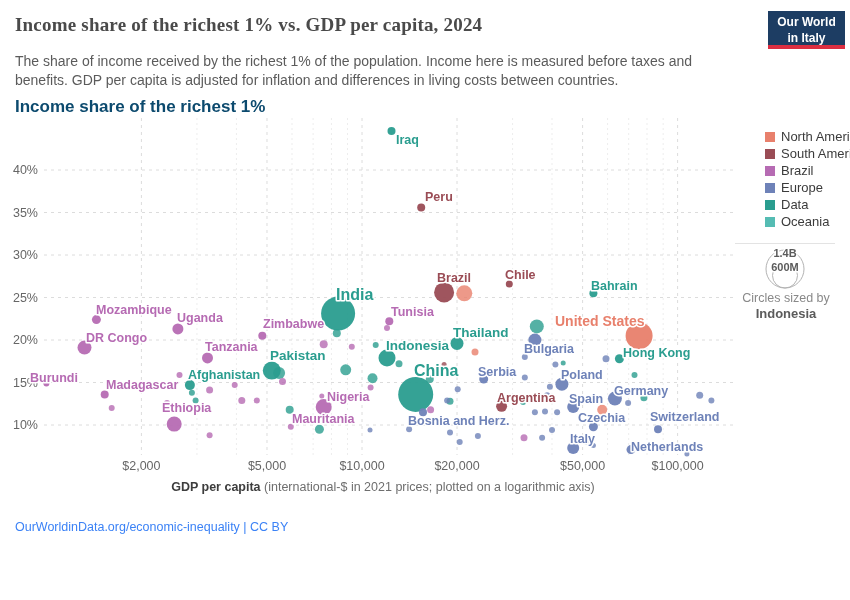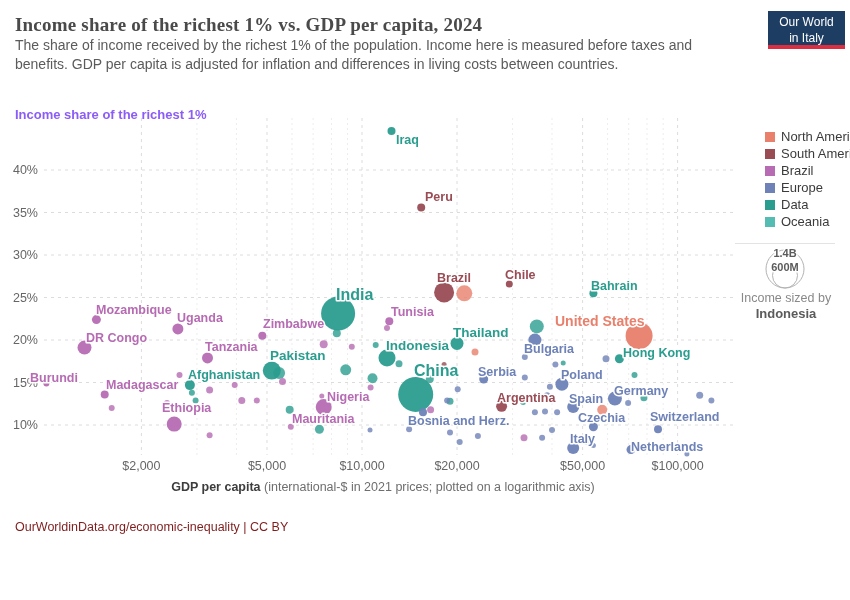--- a/index.html
+++ b/index.html
@@ -1,43 +1,43 @@
 <!DOCTYPE html>
 <html><head>
 <meta charset="utf-8">
 <style>
   html,body{margin:0;padding:0;}
   body{width:850px;height:600px;position:relative;background:#fff;
        font-family:"Liberation Sans",sans-serif;overflow:hidden;}
   .hdr-title{position:absolute;left:15px;top:14px;width:740px;
        font-family:"Liberation Serif",serif;font-weight:700;font-size:19px;
        color:#4a4a4a;letter-spacing:.2px;}
-  .hdr-sub{position:absolute;left:15px;top:36px;width:720px;font-size:14px;
+  .hdr-sub{position:absolute;left:15px;top:52px;width:720px;font-size:14px;
        line-height:1.38;color:#5b5b5b;}
-  .yaxis-title{position:absolute;left:15px;top:107px;font-size:13px;
-       font-weight:bold;color:#8b5cf6;}
+  .yaxis-title{position:absolute;left:15px;top:97px;font-size:17px;
+       font-weight:bold;color:#0c4a6e;}
   .logo{position:absolute;left:768px;top:11px;width:77px;height:38px;
        background:#1d3d63;border-bottom:4px solid #dc2e41;box-sizing:border-box;
-       color:#fff;font-weight:normal;font-size:12px;line-height:1.3;
+       color:#fff;font-weight:bold;font-size:12px;line-height:1.3;
        text-align:center;padding-top:4px;}
   #chart-svg{position:absolute;left:0;top:0;}
   .legend{position:absolute;left:765px;top:128px;width:110px;}
   .legend-row{display:flex;align-items:center;height:17px;cursor:default;}
   .legend-swatch{width:10px;height:10px;margin-right:6px;flex:0 0 10px;}
   .legend-label{font-size:13px;color:#3b3b3b;white-space:nowrap;}
   .size-legend{position:absolute;left:735px;top:243px;width:100px;
        border-top:1px solid #e3e3e3;}
   .size-caption{position:absolute;left:728px;top:290px;width:116px;
        text-align:center;font-size:12.5px;color:#898989;line-height:1.3;}
   .size-caption .b{font-weight:bold;color:#5b5b5b;font-size:13px;}
   .footer{position:absolute;left:15px;top:511px;width:822px;font-size:12.5px;
        line-height:1.42;color:#6e6e6e;}
   .footer .b{font-weight:bold;color:#3d3d3d;}
   .footer .row{margin-bottom:3px;}
-  .footer .url{margin-top:8px;color:#7f1d1d;}
+  .footer .url{margin-top:8px;color:#3b82f6;}
   text{font-family:"Liberation Sans",sans-serif;}
   .country-label{paint-order:stroke;stroke:#ffffff;stroke-width:3px;
        stroke-linejoin:round;font-weight:bold;cursor:pointer;}
   .tick-label{fill:#666;font-size:12.5px;}
 </style>
 </head>
 <body>
 
 <svg id="chart-svg" width="850" height="505">
     <g>
@@ -258,19 +258,19 @@
     </div>
   </div>
 
 <svg class="size-legend" id="size-legend-svg" width="100" height="48" viewBox="0 4 100 48">
     <circle cx="50" cy="29" r="19" fill="none" stroke="#b3b3b3"></circle>
     <circle cx="50" cy="35.5" r="12.5" fill="none" stroke="#b3b3b3"></circle>
     <text x="50" y="17" text-anchor="middle" font-size="11" fill="#5b5b5b" class="country-label" font-weight="normal">1.4B</text>
     <text x="50" y="31" text-anchor="middle" font-size="11" fill="#5b5b5b" class="country-label" font-weight="normal">600M</text>
   </svg>
 <div class="size-caption">
-  <div>Income sized by</div>
+  <div>Circles sized by</div>
   <div class="b">Indonesia</div>
 </div>
 
 <div class="footer">
   <div class="url">OurWorldinData.org/economic-inequality | CC BY</div>
 </div>
 
 </body></html>

